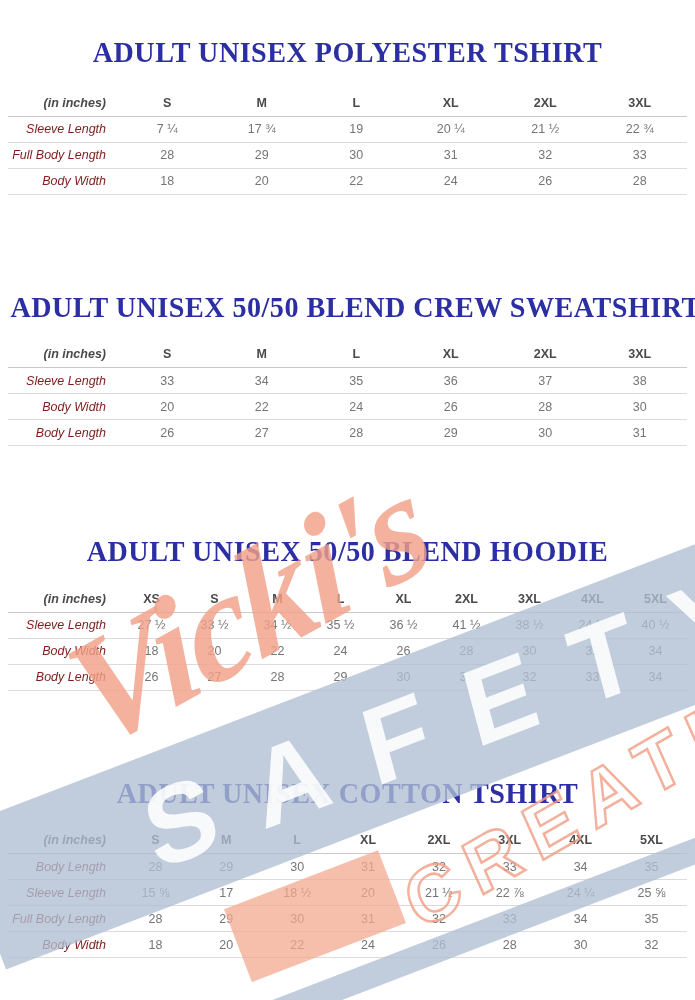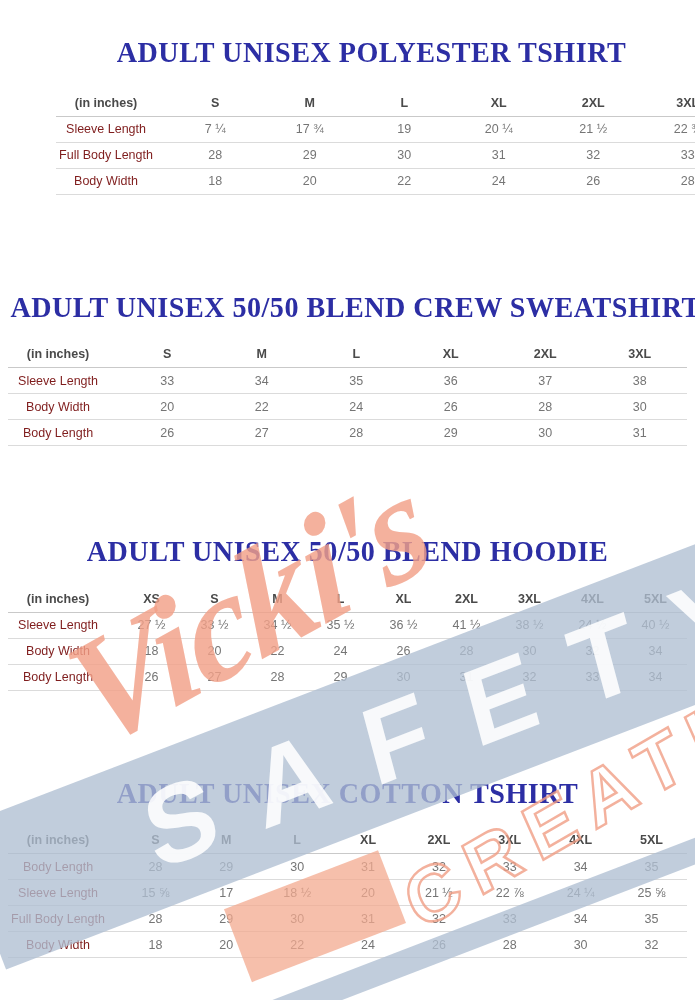--- a/index.html
+++ b/index.html
@@ -5,21 +5,21 @@
   * { margin: 0; padding: 0; box-sizing: border-box; }
   html, body {
     width: 695px; height: 1000px;
     background: #ffffff;
     overflow: hidden;
     position: relative;
     font-family: "Liberation Sans", sans-serif;
   }
   #charts { position: relative; z-index: 1; }
   .section { }
-  .sec-1 { padding-top: 36px; padding-left: 48px; }
+  .sec-1 { padding-top: 36px; }
   .sec-2 { padding-top: 0; }
   .chart-title {
     text-align: center;
     font-family: "Liberation Serif", serif;
     font-weight: 700;
     font-size: 29px;
     letter-spacing: 0.5px;
     color: #2c2ea4;
     white-space: nowrap;
     transform: scaleX(0.97);
@@ -37,23 +37,24 @@
     font-size: 12.5px;
   }
   table.size-table th, table.size-table td {
     padding: 5px 2px;
     height: 26px;
     text-align: center;
     white-space: nowrap;
     font-weight: 400;
   }
   table.size-table th.label-col, table.size-table td.label-col {
-    text-align: center;
+    text-align: right;
     padding-right: 14px;
     width: 16.5%;
+    font-style: italic;
   }
   table.size-table thead th {
     font-weight: 700;
     color: #4a4a4a;
     border-bottom: 1px solid #c9c9c9;
   }
   table.size-table tbody td {
     color: #757575;
     border-bottom: 1px solid #dbdbdb;
   }

